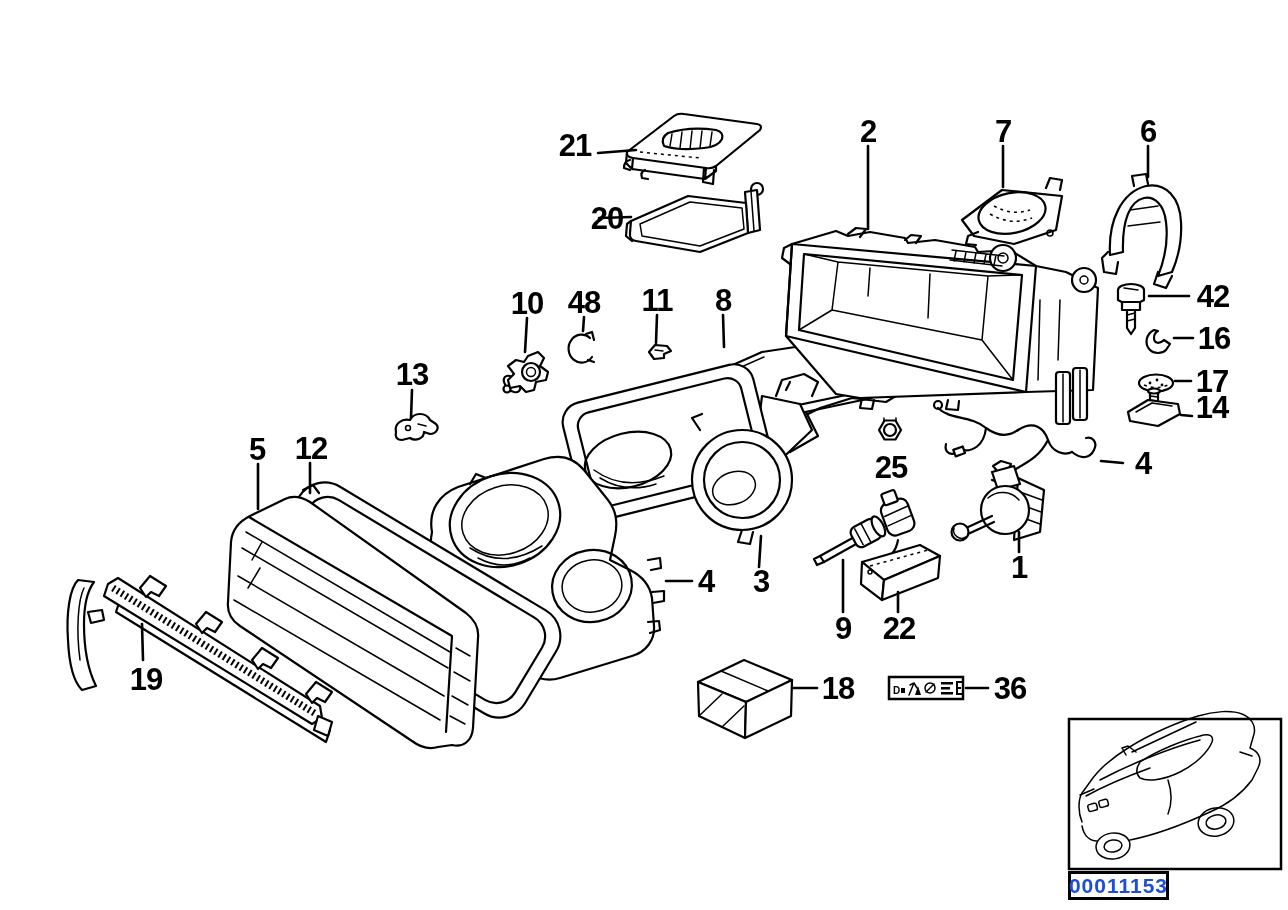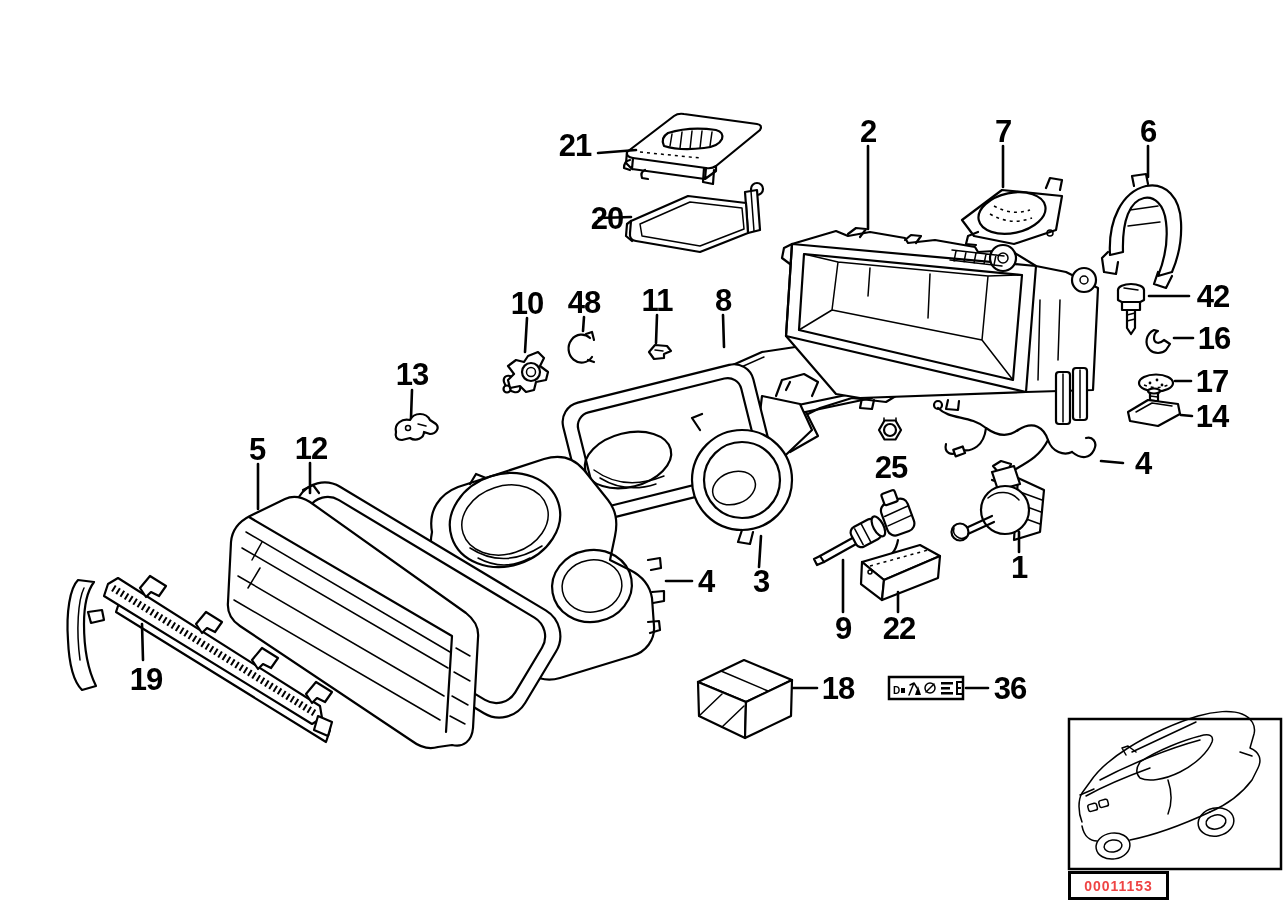--- a/index.html
+++ b/index.html
@@ -9,22 +9,22 @@
   .o{fill:#ffffff;stroke:#000;stroke-width:2.2;stroke-linejoin:round;stroke-linecap:round;}
   .s{fill:none;stroke:#000;stroke-width:2.2;stroke-linejoin:round;stroke-linecap:round;}
   .t{fill:none;stroke:#000;stroke-width:1.5;stroke-linejoin:round;stroke-linecap:round;}
   .d{fill:none;stroke:#000;stroke-width:1.5;stroke-dasharray:3 4;}
   .k{fill:none;stroke:#000;stroke-width:7;stroke-dasharray:2 3;}
   .f{fill:#000;stroke:none;}
   .lead{fill:none;stroke:#000;stroke-width:2.6;stroke-linecap:round;}
   .callout{position:absolute;transform:translate(-50%,-50%);font-weight:700;font-size:31px;
            letter-spacing:-1px;color:#000;line-height:1;cursor:pointer;user-select:none;}
   .idplate{position:absolute;left:1068px;top:871px;width:95px;height:23px;border:3px solid #000;
-           display:flex;align-items:center;justify-content:center;font-weight:700;font-size:14px;
-           letter-spacing:1px;color:#ef4444;}
+           display:flex;align-items:center;justify-content:center;font-weight:700;font-size:21px;
+           letter-spacing:1px;color:#1d4ed8;}
 </style>
 </head>
 <body>
 
 <div class="stage">
 
 <svg width="1288" height="910" viewBox="0 0 1288 910">
 
   <g>
     <path class="o" d="M697,399 L726,368 L762,352 L802,346 L858,348 L900,352 L916,362 L912,386 L886,402 L852,398 L820,408 L780,428 L745,428 L716,420 L700,412 Z"></path>
@@ -334,21 +334,21 @@
 </svg>
 
 <div class="callout" style="left:575px;top:145px">21</div>
 <div class="callout" style="left:607px;top:218px">20</div>
 <div class="callout" style="left:868px;top:131px">2</div>
 <div class="callout" style="left:1003px;top:131px">7</div>
 <div class="callout" style="left:1148px;top:131px">6</div>
 <div class="callout" style="left:1213px;top:296px">42</div>
 <div class="callout" style="left:1214px;top:338px">16</div>
 <div class="callout" style="left:1212px;top:381px">17</div>
-<div class="callout" style="left:1212px;top:416px">14</div>
+<div class="callout" style="left:1212px;top:407px">14</div>
 <div class="callout" style="left:1143px;top:463px">4</div>
 <div class="callout" style="left:527px;top:303px">10</div>
 <div class="callout" style="left:584px;top:302px">48</div>
 <div class="callout" style="left:657px;top:300px">11</div>
 <div class="callout" style="left:723px;top:300px">8</div>
 <div class="callout" style="left:412px;top:374px">13</div>
 <div class="callout" style="left:257px;top:449px">5</div>
 <div class="callout" style="left:311px;top:448px">12</div>
 <div class="callout" style="left:891px;top:467px">25</div>
 <div class="callout" style="left:761px;top:581px">3</div>

